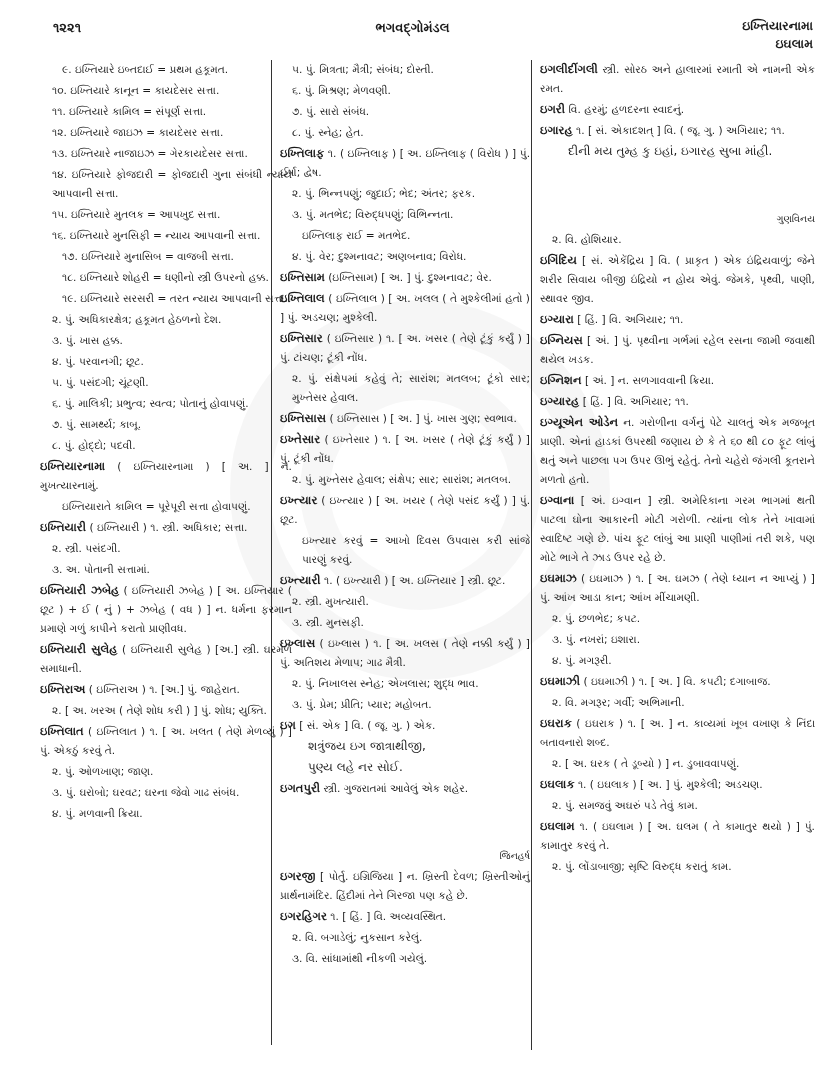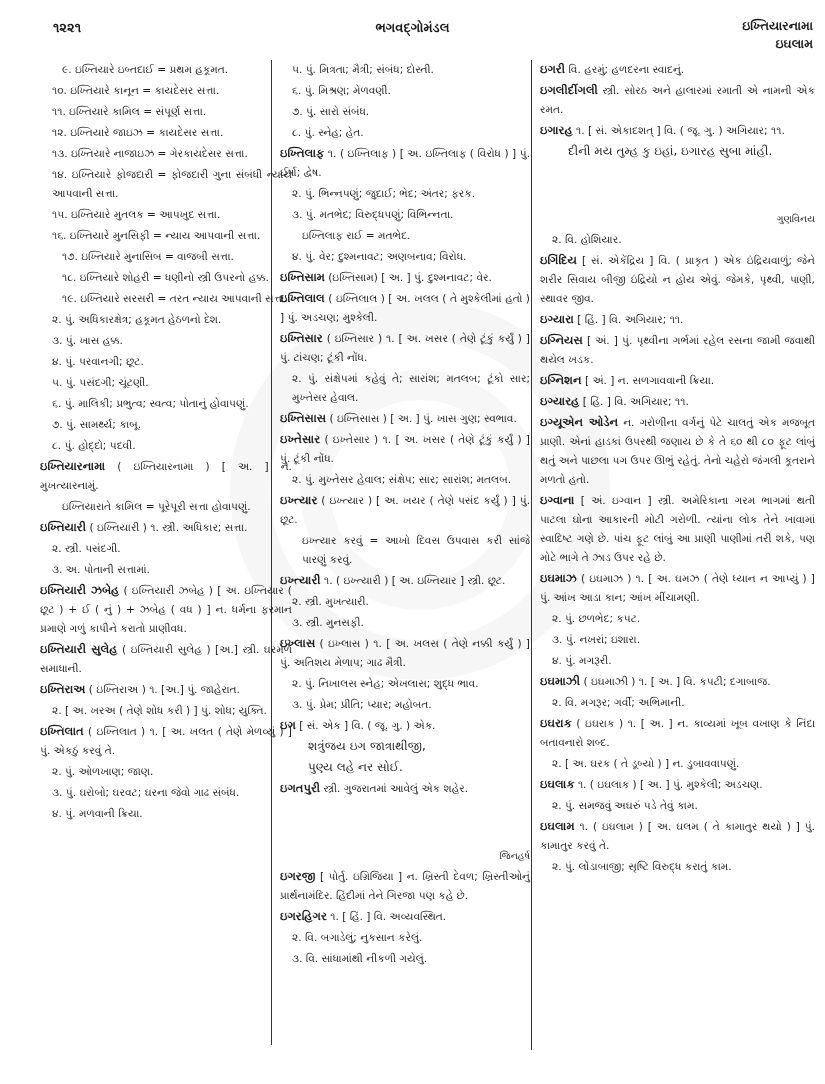--- a/index.html
+++ b/index.html
@@ -108,22 +108,22 @@
       <div class="entry quote"><span>શત્રુંજય ઇગ જાત્રાથીજી,</span></div>
       <div class="entry quote"><span>પુણ્ય લહે નર સોઈ.</span></div>
       <div class="entry "><span class="hw">ઇગતપુરી</span><span> સ્ત્રી. ગુજરાતમાં આવેલું એક શહેર.</span></div>
       <div class="entry attr"><span>જિનહર્ષ</span></div>
       <div class="entry "><span class="hw">ઇગરજી</span><span> [ પોર્તુ. ઇગ્રિજિયા ] ન. ખ્રિસ્તી દેવળ; ખ્રિસ્તીઓનું પ્રાર્થનામંદિર. હિંદીમાં તેને ગિરજા પણ કહે છે.</span></div>
       <div class="entry "><span class="hw">ઇગરહિગર</span><span> ૧. [ હિં. ] વિ. અવ્યવસ્થિત.</span></div>
       <div class="entry sub"><span>૨. વિ. બગાડેલું; નુકસાન કરેલું.</span></div>
       <div class="entry sub"><span>૩. વિ. સાંધામાંથી નીકળી ગયેલું.</span></div>
     </div>
   <div class="col col3">
+      <div class="entry "><span class="hw">ઇગલીદીંગલી</span><span> સ્ત્રી. સોરઠ અને હાલારમાં રમાતી એ નામની એક રમત.</span></div>
       <div class="entry "><span class="hw">ઇગરી</span><span> વિ. હરમું; હળદરના સ્વાદનું.</span></div>
-      <div class="entry "><span class="hw">ઇગલીદીંગલી</span><span> સ્ત્રી. સોરઠ અને હાલારમાં રમાતી એ નામની એક રમત.</span></div>
       <div class="entry "><span class="hw">ઇગારહ</span><span> ૧. [ સં. એકાદશત્ ] વિ. ( જૂ. ગુ. ) અગિયાર; ૧૧.</span></div>
       <div class="entry quote"><span>દીની મય તુમ્હ કુ ઇહાં, ઇગારહ સુબા માંહી.</span></div>
       <div class="entry attr"><span>ગુણવિનય</span></div>
       <div class="entry sub"><span>૨. વિ. હોશિયાર.</span></div>
       <div class="entry "><span class="hw">ઇગિંદિય</span><span> [ સં. એકેંદ્રિય ] વિ. ( પ્રાકૃત ) એક ઇંદ્રિયવાળું; જેને શરીર સિવાય બીજી ઇંદ્રિયો ન હોય એવું. જેમકે, પૃથ્વી, પાણી, સ્થાવર જીવ.</span></div>
       <div class="entry "><span class="hw">ઇગ્યારા</span><span> [ હિં. ] વિ. અગિયાર; ૧૧.</span></div>
       <div class="entry "><span class="hw">ઇગ્નિયસ</span><span> [ અં. ] પું. પૃથ્વીના ગર્ભમાં રહેલ રસના જામી જવાથી થયેલ ખડક.</span></div>
       <div class="entry "><span class="hw">ઇગ્નિશન</span><span> [ અં. ] ન. સળગાવવાની ક્રિયા.</span></div>
       <div class="entry "><span class="hw">ઇગ્યારહ</span><span> [ હિં. ] વિ. અગિયાર; ૧૧.</span></div>
       <div class="entry "><span class="hw">ઇગ્યૂએન ઓડેન</span><span> ન. ગરોળીના વર્ગનું પેટે ચાલતું એક મજબૂત પ્રાણી. એનાં હાડકાં ઉપરથી જણાય છે કે તે ૬૦ થી ૮૦ ફૂટ લાંબું થતું અને પાછલા પગ ઉપર ઊભું રહેતું. તેનો ચહેરો જંગલી કૂતરાને મળતો હતો.</span></div>

